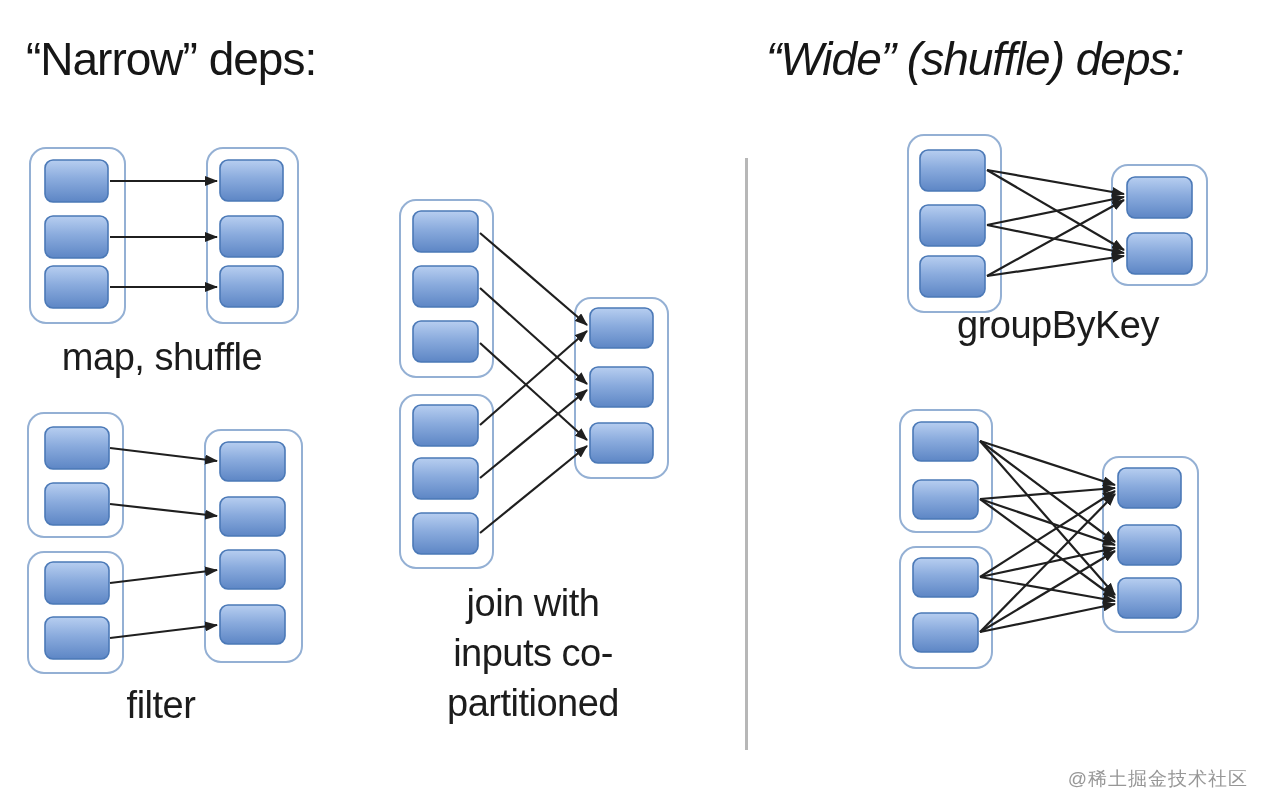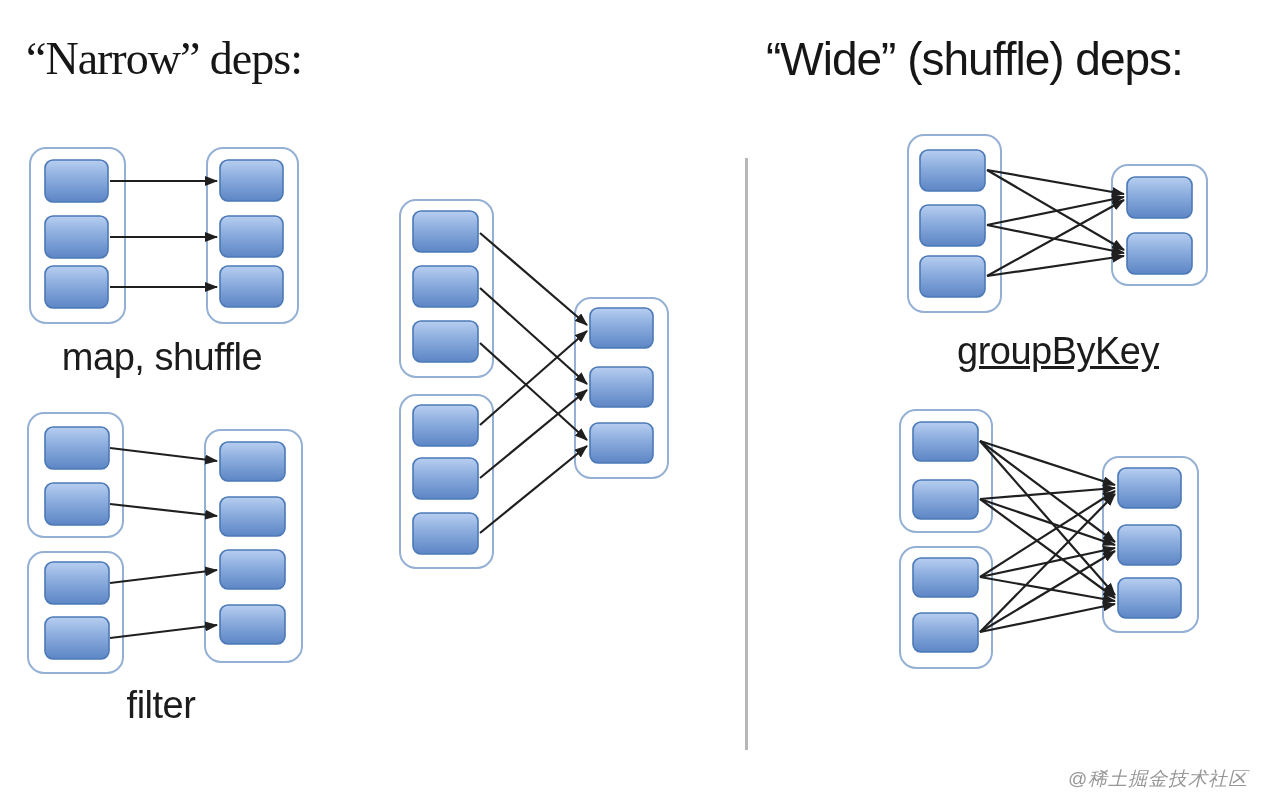--- a/index.html
+++ b/index.html
@@ -4,39 +4,39 @@
 <style>
   html,body{margin:0;padding:0;background:#ffffff;}
   #slide{
     position:relative;width:1268px;height:810px;background:#ffffff;overflow:hidden;
     font-family:"Liberation Sans","DejaVu Sans",sans-serif;color:#1f1f1f;
   }
   .title{
     position:absolute;top:32px;font-size:46px;letter-spacing:-1px;
     color:#161616;white-space:nowrap;
   }
-  #title-narrow{left:26px;font-family:Liberation Serif, serif;}
-  #title-wide{left:766px;}
+  #title-narrow{left:26px;}
+  #title-wide{left:766px;font-style:italic;}
   #diagram-svg{position:absolute;left:0;top:0;}
   .label{
     position:absolute;transform:translateX(-50%);text-align:center;
     font-size:38px;letter-spacing:-0.5px;color:#1c1c1c;white-space:nowrap;line-height:1.32;
   }
   #lbl-map-filter{left:162px;top:332px;}
   #lbl-union{left:161px;top:680px;}
   #lbl-join-co{left:533px;top:578px;}
-  #lbl-group-by-key{left:1058px;top:326px;text-decoration:underline;}
+  #lbl-group-by-key{left:1058px;top:300px;}
   #lbl-join-not-co{left:1054px;top:676px;}
   #divider{
     position:absolute;left:745px;top:158px;width:3px;height:592px;
     background:#b7b7b7;
   }
   #watermark{
     position:absolute;right:20px;bottom:18px;
-    font-size:19px;color:rgba(140,140,140,0.9);letter-spacing:1px;font-style:italic;
+    font-size:19px;color:rgba(140,140,140,0.9);letter-spacing:1px;
   }
 </style>
 </head>
 <body>
 
 <div id="slide">
 
   <div class="title" id="title-narrow">“Narrow” deps:</div>
 
   <div class="title" id="title-wide">“Wide” (shuffle) deps:</div>
@@ -146,20 +146,25 @@
     </svg>
 
   <div class="label" id="lbl-map-filter">
     <div>map, shuffle</div>
   </div>
 
   <div class="label" id="lbl-union">
     <div>filter</div>
   </div>
 
+  <div class="label" id="lbl-join-co">
+    <div>join with</div>
+    <div>inputs co-</div>
+    <div>partitioned</div>
+  </div>
 
   <div class="label" id="lbl-group-by-key">
     <div>groupByKey</div>
   </div>
 
 
   <div id="watermark">@稀土掘金技术社区</div>
 
 </div>
 

